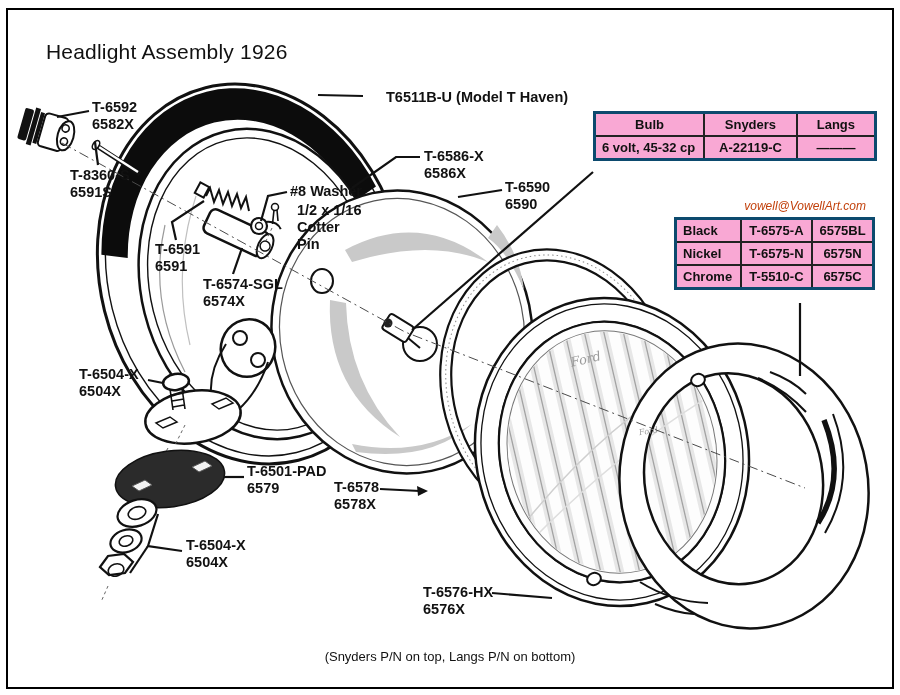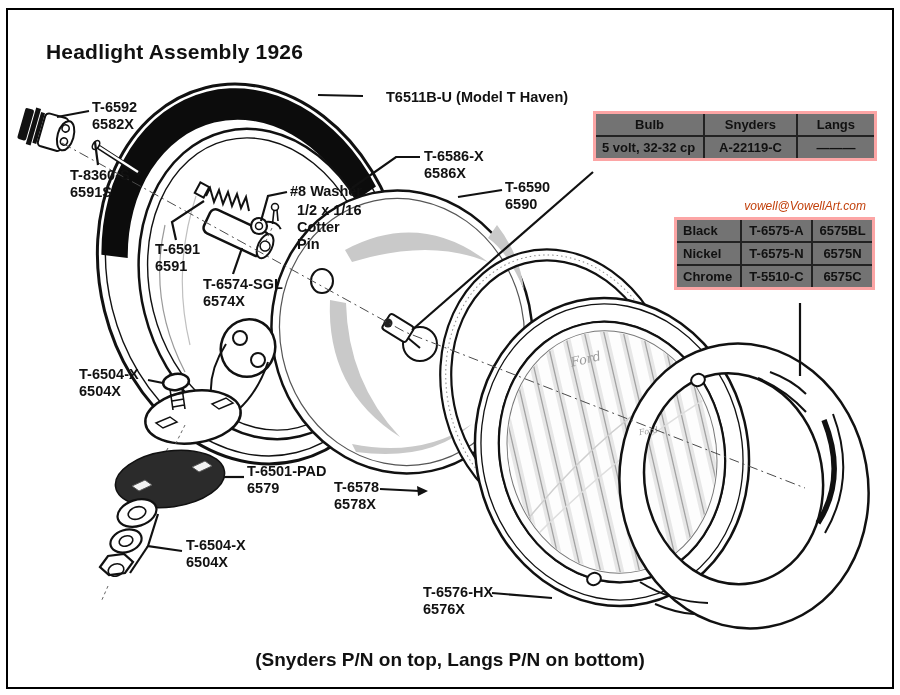--- a/index.html
+++ b/index.html
@@ -1,25 +1,25 @@
 <!DOCTYPE html>
 <html><head>
 <meta charset="utf-8">
 <style>
   html,body{margin:0;padding:0;background:#fff;}
   body{width:900px;height:695px;position:relative;overflow:hidden;
        font-family:"Liberation Sans","DejaVu Sans",sans-serif;color:#111;}
   .frame{position:absolute;left:6px;top:8px;right:6px;bottom:6px;border:2px solid #000;}
   svg{position:absolute;left:0;top:0;}
-  .page-title{position:absolute;left:46px;top:40px;font-size:21px;font-weight:bold;letter-spacing:.2px;}
+  .page-title{position:absolute;left:46px;top:40px;font-size:21px;font-weight:normal;letter-spacing:.2px;}
   .lbl{position:absolute;font-size:14.5px;font-weight:bold;line-height:17px;white-space:nowrap;}
-  .footer-note{position:absolute;left:0;right:0;top:649px;text-align:center;font-size:19px;font-weight:bold;}
+  .footer-note{position:absolute;left:0;right:0;top:649px;text-align:center;font-size:13px;font-weight:normal;}
   .credit{position:absolute;left:600px;width:266px;top:199px;text-align:right;
           font-size:12px;font-style:italic;color:#c2410c;}
-  .ptable{position:absolute;border:3px solid #fca5a5;border-collapse:collapse;background:#737373;
+  .ptable{position:absolute;border:3px solid #0c4a6e;border-collapse:collapse;background:#f9a8d4;
           font-size:13px;font-weight:bold;table-layout:fixed;}
   .ptable th,.ptable td{border:2px solid #222;padding:1px 6px;text-align:center;height:19px;}
   .ptable th{border-bottom:2px solid #222;}
   .ptable td.lft{text-align:left;}
   #bulb-table{left:593px;top:111px;width:284px;}
   #rim-table{left:674px;top:217px;width:201px;}
 </style>
 </head>
 <body>
 
@@ -287,21 +287,21 @@
       <col style="width:33%">
       <col style="width:28%">
     </colgroup>
   <tbody>
       <tr>
     <th>Bulb</th>
     <th>Snyders</th>
     <th>Langs</th>
   </tr>
   <tr>
-    <td class="lft">5 volt, 32-32 cp</td>
+    <td class="lft">6 volt, 45-32 cp</td>
     <td>A-22119-C</td>
     <td>———</td>
   </tr>
 </tbody>
   </table>
 
 <div class="credit">vowell@VowellArt.com</div>
 
 <table class="ptable" id="rim-table">
   <colgroup>

